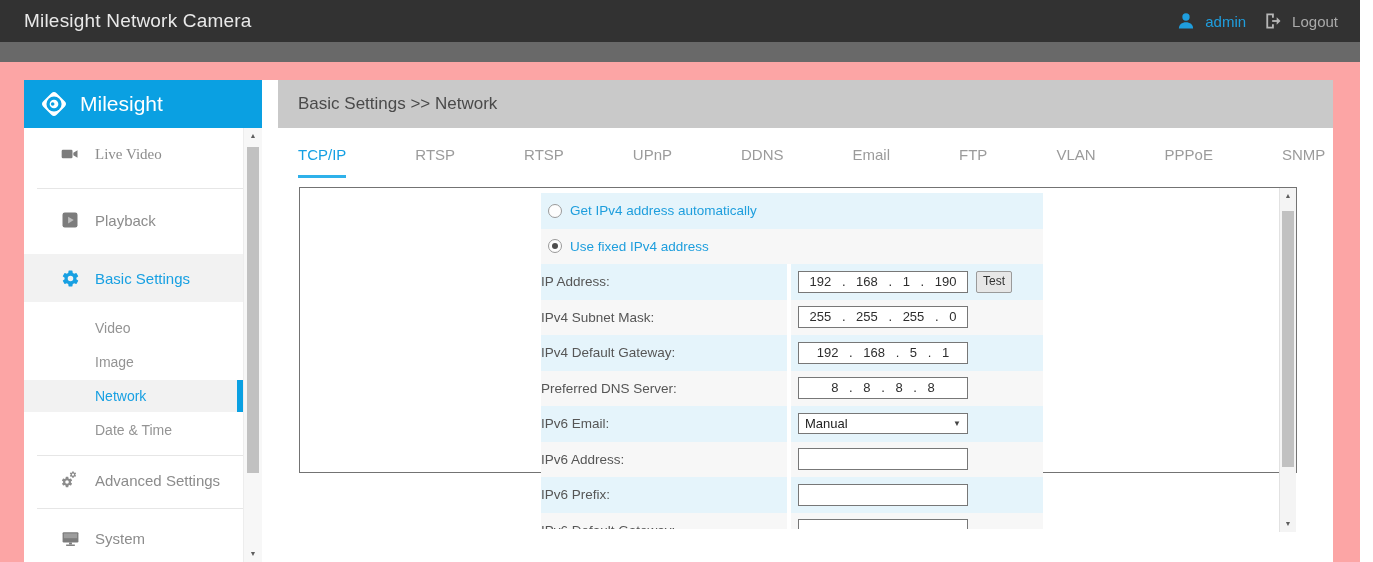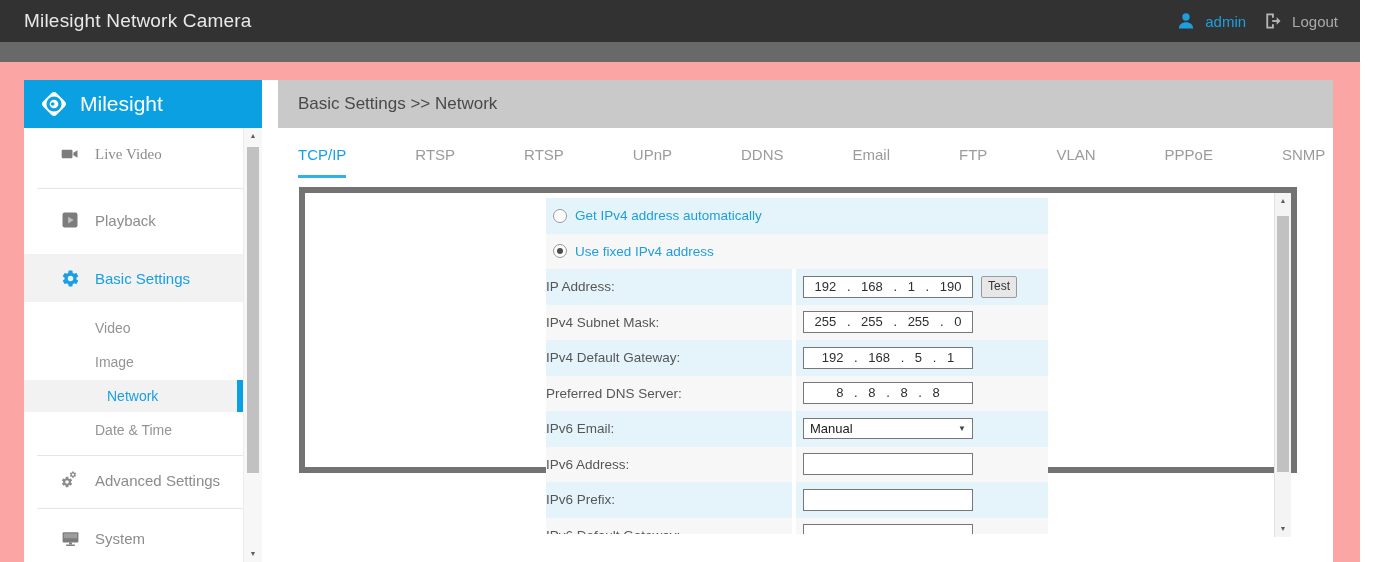--- a/index.html
+++ b/index.html
@@ -18,39 +18,39 @@
   .sidebar{position:absolute;left:24px;top:80px;width:238px;height:482px;background:#ffffff;}
   .logo{position:absolute;left:0;top:0;width:277px;height:48px;background:#0aa0e2;display:flex;align-items:center;gap:9px;padding-left:13px;box-sizing:border-box;}
   .logo-text{color:#ffffff;font-size:21px;}
   .side-item{position:absolute;left:0;width:219px;display:flex;align-items:center;cursor:pointer;}
   .side-item .ic{position:absolute;left:36px;width:20px;height:20px;display:flex;align-items:center;justify-content:center;}
   .side-item .lbl{position:absolute;left:71px;font-size:15px;color:#8c8c8c;white-space:nowrap;}
   .side-item.active{background:#f2f2f2;}
   .side-item.active .lbl{color:#18a0e2;}
   .sub-item .lbl{font-size:14px;color:#949494;}
   .sub-item.selected{background:#f2f2f2;}
-  .sub-item.selected .lbl{color:#18a0e2;margin-left:12px;}
+  .sub-item.selected .lbl{color:#18a0e2;}
   .sel-bar{position:absolute;right:0;top:0;bottom:0;width:6px;background:#0aa0e2;}
   .divider{position:absolute;left:13px;width:206px;height:1px;background:#e6e6e6;}
 
   
   .vscroll{background:#f7f7f7;}
   .side-scroll{position:absolute;right:0;top:48px;width:19px;height:434px;border-left:1px solid #ededed;box-sizing:border-box;}
   .scroll-btn{position:absolute;left:0;width:100%;text-align:center;font-size:7px;color:#5e5e5e;height:16px;line-height:16px;cursor:pointer;}
   .scroll-thumb{position:absolute;left:3px;right:3px;background:#c1c1c1;cursor:grab;}
 
   
   .content{position:absolute;left:262px;top:80px;width:1071px;height:482px;background:#ffffff;}
   .breadcrumb{position:absolute;left:16px;top:0;width:1055px;height:48px;background:#c9c9c9;display:flex;align-items:center;}
   .breadcrumb span{margin-left:20px;font-size:17px;color:#4a4a4a;}
   .tabs{position:absolute;left:36px;top:66px;display:flex;gap:69px;}
   .tab{font-size:15px;color:#9b9b9b;padding-bottom:12px;cursor:pointer;white-space:nowrap;}
   .tab.active{color:#14a0e3;border-bottom:3px solid #2fb1ea;}
 
-  .formbox{position:absolute;left:37px;top:107px;width:998px;height:286px;border:6px solid #737373;box-sizing:border-box;background:#fff;}
+  .formbox{position:absolute;left:37px;top:107px;width:998px;height:286px;border:1px solid #737373;box-sizing:border-box;background:#fff;}
   .form-scroll{position:absolute;right:0;top:0;width:17px;height:344px;border-left:1px solid #e2e2e2;box-sizing:border-box;background:#f4f4f4;}
 
   .rows{position:absolute;left:241px;top:5px;width:502px;height:336px;overflow:hidden;}
   .row{display:flex;height:35.5px;}
   .bgB{background:#e5f4fb;}
   .bgG{background:#f7f7f7;}
   .radio-cell{width:502px;display:flex;align-items:center;gap:8px;padding-left:7px;box-sizing:border-box;}
   .radio{width:12px;height:12px;border:1px solid #9a9a9a;border-radius:50%;background:#fdfdfd;display:flex;align-items:center;justify-content:center;flex:0 0 auto;}
   .radio .dot{width:6px;height:6px;border-radius:50%;background:#4d4d4d;display:none;}
   .radio.checked .dot{display:block;}

